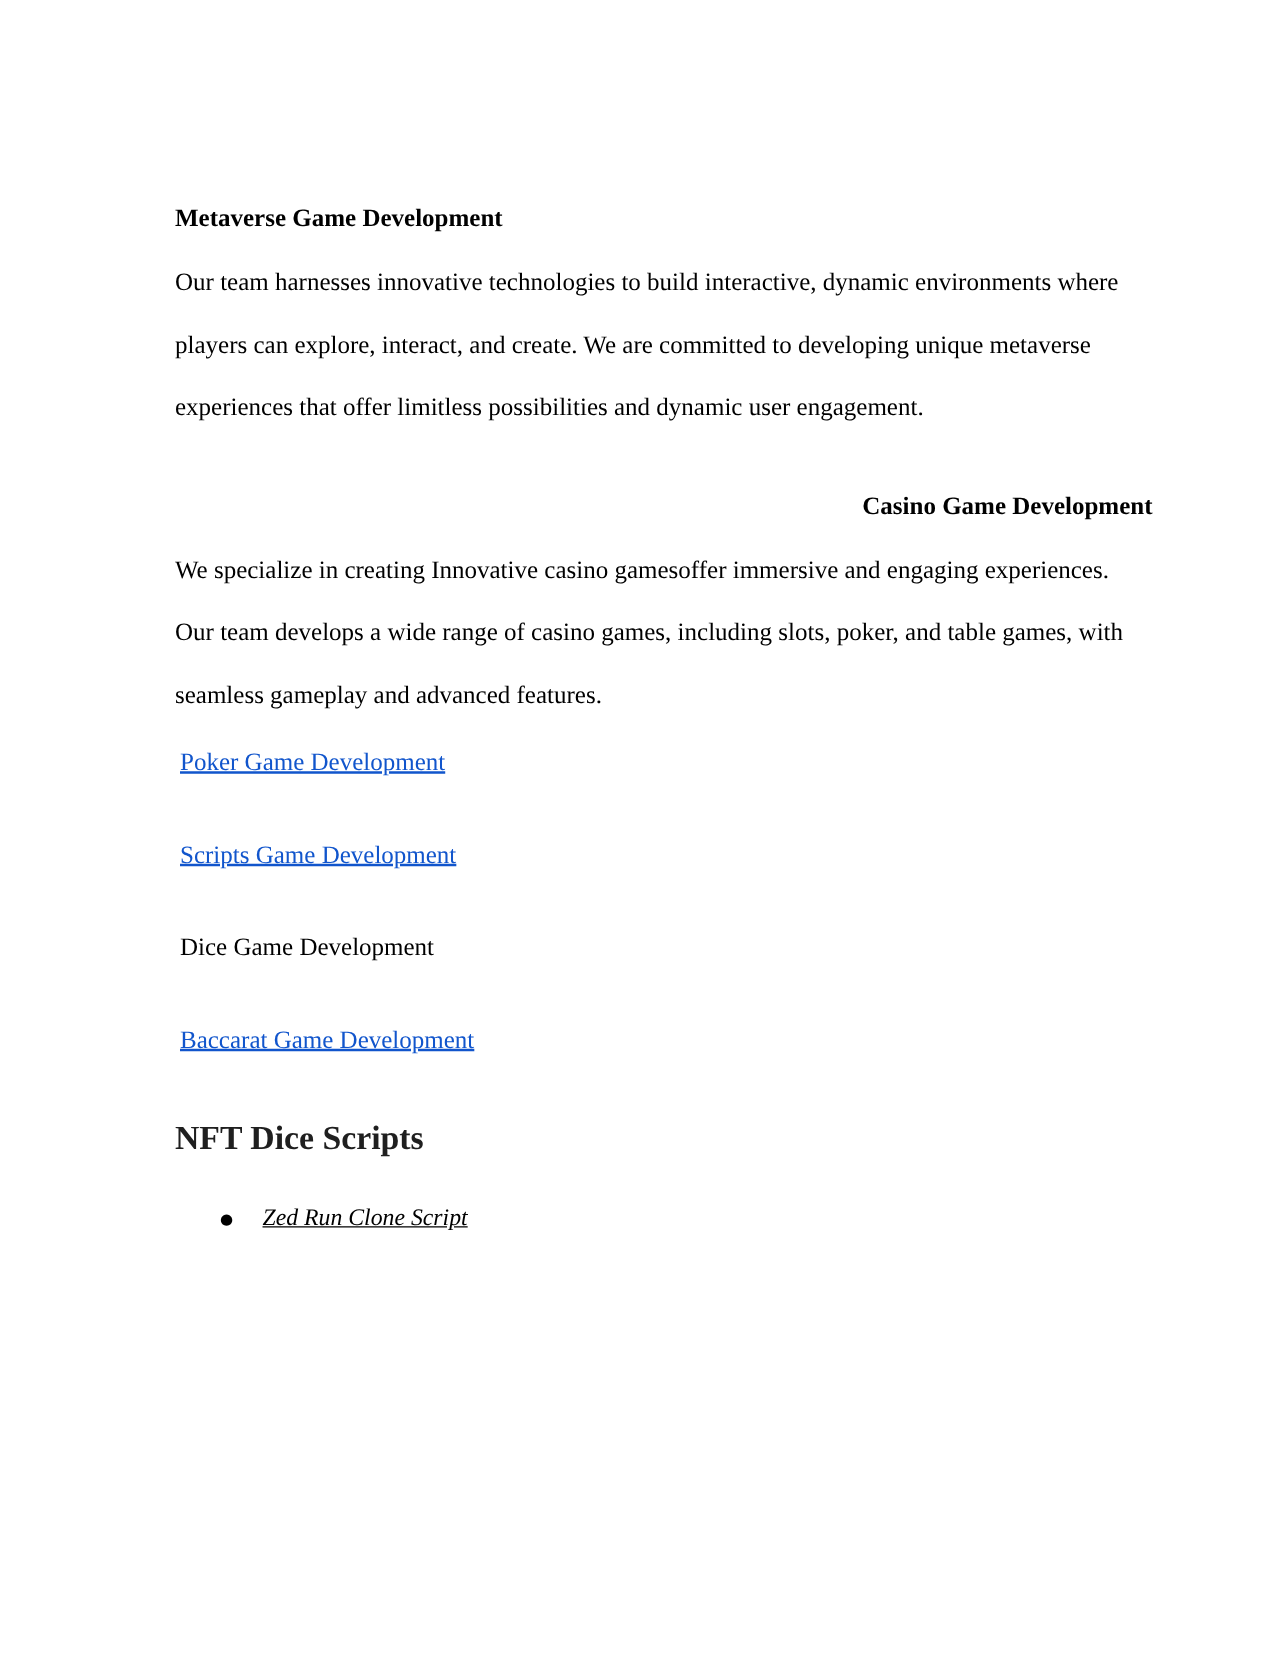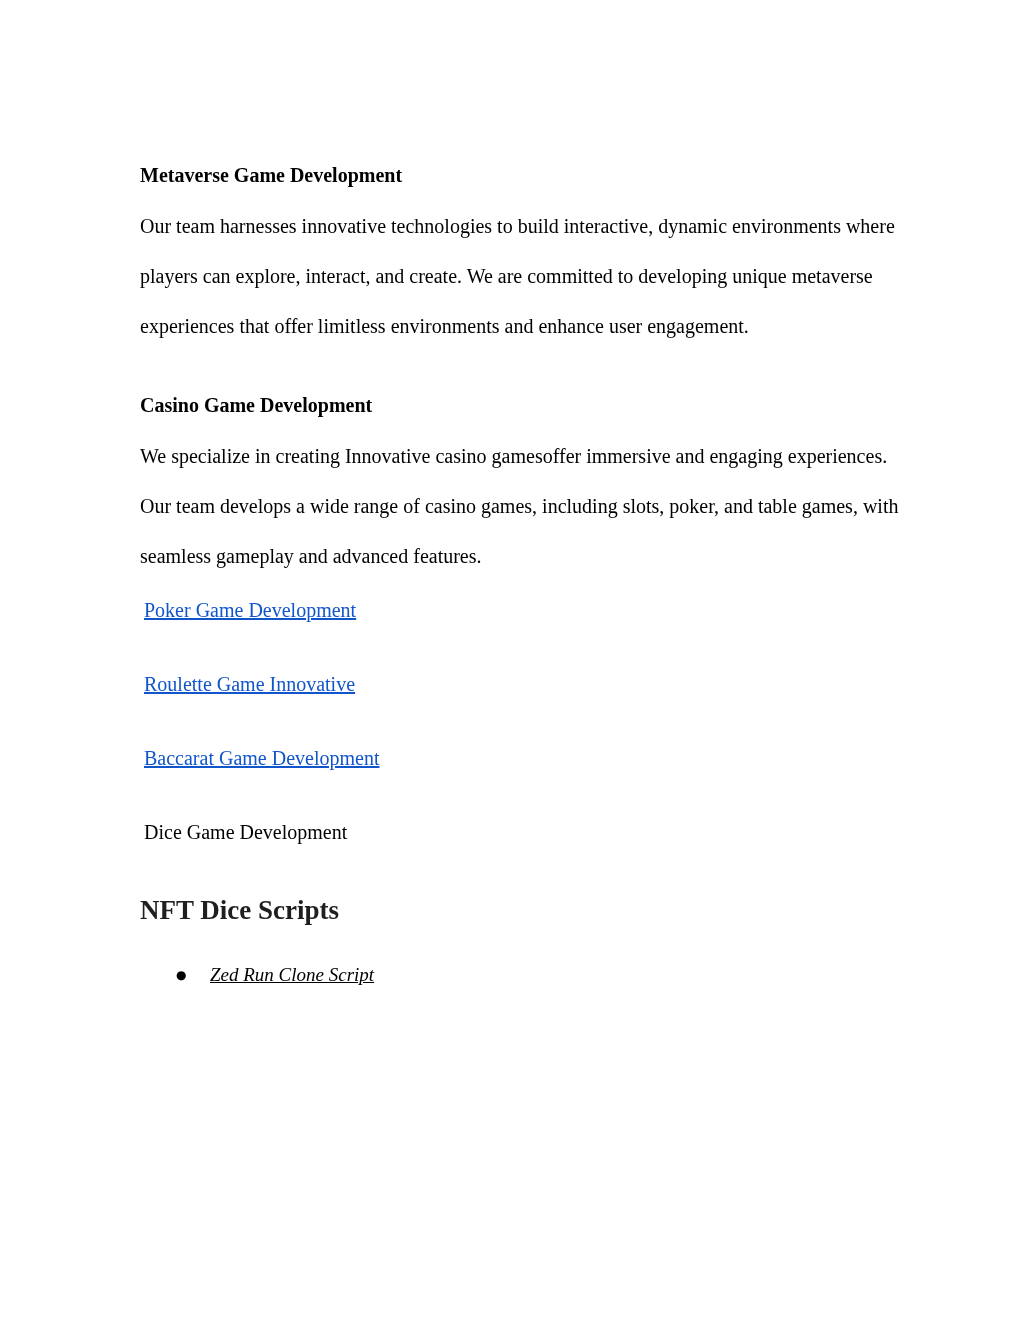--- a/index.html
+++ b/index.html
@@ -25,21 +25,21 @@
     font-weight: bold;
     line-height: 26px;
     color: #000000;
   }
   .body-para {
     font-size: 20px;
     line-height: 50px;
     margin-top: 13px;
     color: #000000;
   }
-  .section-gap { margin-top: 41px; }
+  .section-gap { margin-top: 41px; text-align: right; }
   .link-para {
     font-size: 20px;
     line-height: 50px;
     margin-bottom: 24px;
   }
   .link-para:first-of-type { margin-top: 25px; }
   .doc-link {
     color: #1155CC;
     text-decoration: underline;
     cursor: pointer;
@@ -78,40 +78,40 @@
   }
 </style>
 </head>
 <body>
 
 <div class="page">
   <div class="content">
 
     <div class="h-small">Metaverse Game Development</div>
 
-    <p class="body-para">Our team harnesses innovative technologies to build interactive, dynamic environments where players can explore, interact, and create. We are committed to developing unique metaverse experiences that offer limitless environments and enhance user engagement.</p>
+    <p class="body-para">Our team harnesses innovative technologies to build interactive, dynamic environments where players can explore, interact, and create. We are committed to developing unique metaverse experiences that offer limitless possibilities and dynamic user engagement.</p>
 
     <div class="h-small section-gap">Casino Game Development</div>
 
     <p class="body-para">We specialize in creating Innovative casino gamesoffer immersive and engaging experiences. Our team develops a wide range of casino games, including slots, poker, and table games, with seamless gameplay and advanced features.</p>
 
     <p class="link-para">
       <a class="doc-link">Poker Game Development</a>
     </p>
 
     <p class="link-para">
-      <a class="doc-link">Roulette Game Innovative</a>
+      <a class="doc-link">Scripts Game Development</a>
+    </p>
+
+    <p class="link-para">
+      <span class="plain-item">Dice Game Development</span>
     </p>
 
     <p class="link-para">
       <a class="doc-link">Baccarat Game Development</a>
-    </p>
-
-    <p class="link-para">
-      <span class="plain-item">Dice Game Development</span>
     </p>
 
 
     <div class="h-large h-nft">NFT Dice Scripts</div>
 
     <div class="bullet-list">
       <div class="bullet-item">
         <span class="bullet-glyph">●</span>
         <a class="bullet-text">Zed Run Clone Script</a>
       </div>

